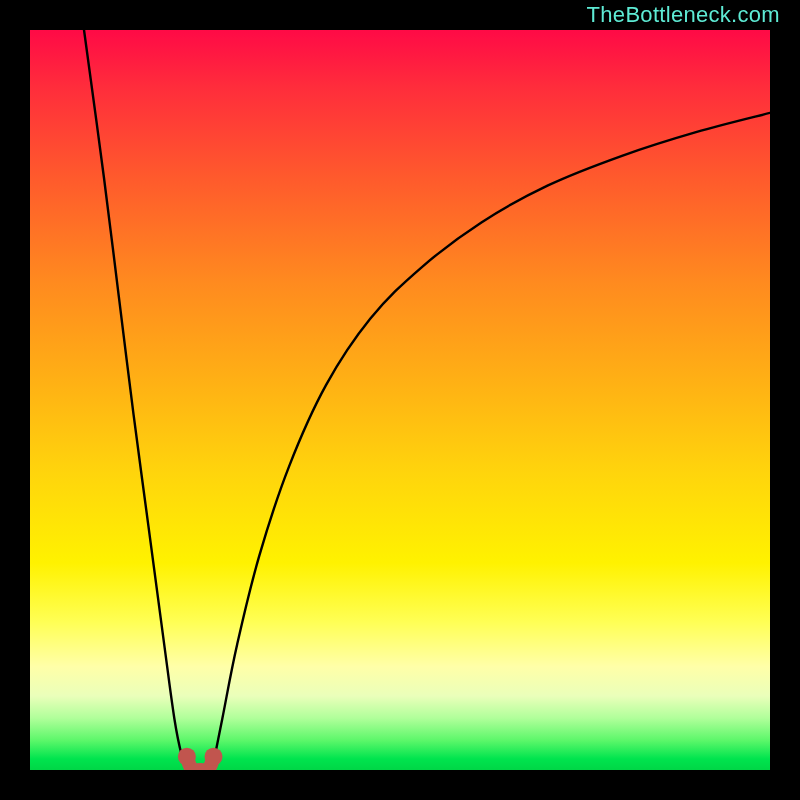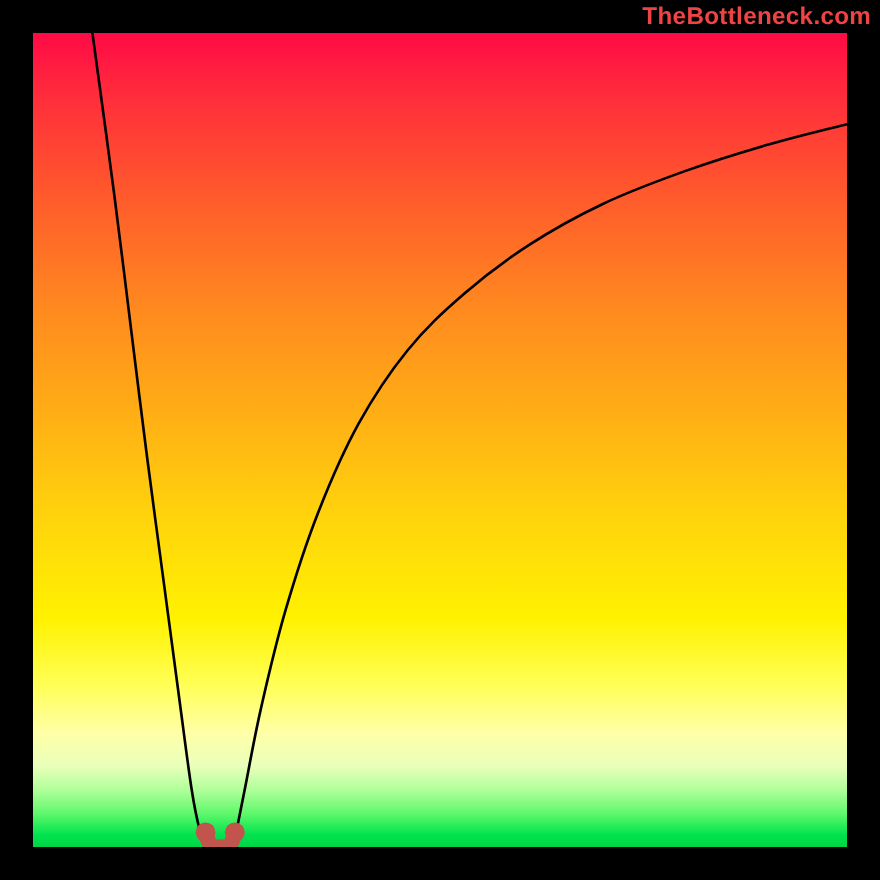--- a/index.html
+++ b/index.html
@@ -47,24 +47,24 @@
     );
   }
   .curve-svg {
     position: absolute;
     left: 0; top: 0;
     width: 100%; height: 100%;
   }
   .watermark {
     position: absolute;
     top: 2px;
-    right: 8px;
-    color: #ef4444;
+    right: 20px;
+    color: #5eead4;
     font-size: 22px;
-    font-weight: 700;
+    font-weight: 400;
     letter-spacing: 0.3px;
     user-select: none;
   }
 </style>
 </head>
 <body>
 
 <div class="frame">
 
   <div class="plot-area">

